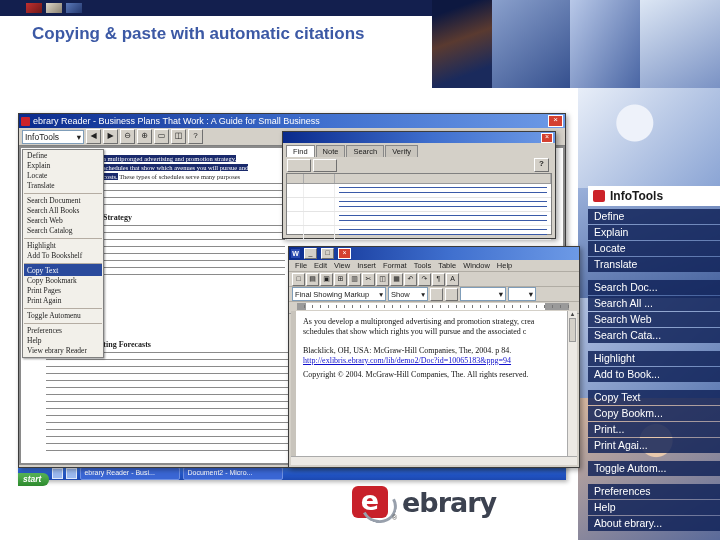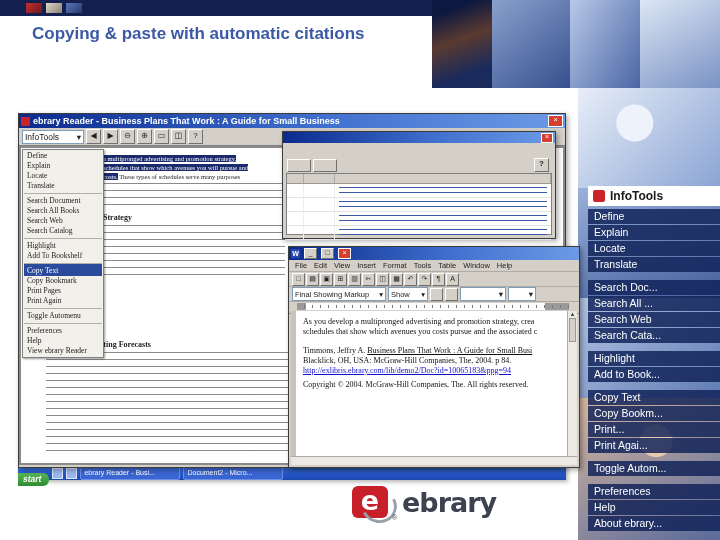--- a/index.html
+++ b/index.html
@@ -26,21 +26,21 @@
   .it-items{margin-top:3px;}
   .it-item{background:rgba(16,34,88,0.83);color:#fff;font-size:10.5px;line-height:13px;
            padding:1px 0 1px 6px;margin-bottom:1px;white-space:nowrap;overflow:hidden;}
   .it-item.gap{margin-top:8px;}
 
   
   .win{position:absolute;background:#d4d0c8;border:1px solid #3c3c3c;
        box-shadow:2px 2px 5px rgba(0,0,0,0.35);}
   .tbar{background:linear-gradient(90deg,#0a2a8c,#3f6fce 55%,#6d9ae6);color:#fff;
         display:flex;align-items:center;gap:3px;padding:0 2px;}
-  .tbar .ttl{flex:1;white-space:nowrap;overflow:hidden;font-weight:bold;}
+  .tbar .ttl{flex:1;white-space:nowrap;overflow:hidden;}
   .wbtn{background:#d44030;border:1px solid #fff;color:#fff;text-align:center;cursor:default;}
   .gbtn{background:#d4d0c8;border:1px solid #fff;border-right-color:#707070;border-bottom-color:#707070;
         color:#222;text-align:center;}
 
   
   .reader{left:18px;top:113px;width:546px;height:353px;z-index:3;}
   .reader .tbar{height:14px;font-size:9px;}
   .r-ico{width:9px;height:9px;background:#cc2229;border-radius:1px;}
   .reader .wbtn{width:13px;height:10px;font-size:8px;line-height:8px;}
   .r-toolbar{height:17px;display:flex;align-items:center;gap:2px;padding:0 3px;
@@ -313,20 +313,30 @@
 
       </div>
     </div>
   </div>
 
   <div class="win popup">
     <div class="tbar">
       <span class="ttl"></span>
       <span class="wbtn">×</span>
     </div>
+    <div class="p-tabs">
+
+        <span class="p-tab active">Find</span>
+
+        <span class="p-tab">Note</span>
+
+        <span class="p-tab">Search</span>
+
+        <span class="p-tab">Verify</span>
+      </div>
     <div class="p-btnrow">
       <span class="gbtn p-sbtn"></span>
       <span class="gbtn p-sbtn"></span>
     </div>
     <span class="gbtn p-help">?</span>
     <div class="p-table">
       <div class="p-head">
         <div style="width:16px;"></div>
         <div style="width:30px;"></div>
         <div style="flex:1;"></div>
@@ -434,23 +444,22 @@
           <span></span>
           <span>▾</span>
         </span>
     </div>
     <div class="w-ruler">
         <div class="track"></div>
       </div>
     <div class="w-vruler"></div>
     <div class="w-doc">
       <div class="w-line">As you develop a multipronged advertising and promotion strategy, crea</div>
-      <div class="w-line">schedules that show which avenues you costs pursue and the associated c</div>
+      <div class="w-line">schedules that show which rights you will pursue and the associated c</div>
       <div class="w-cite">
-        <div class="w-line"><span>Timmons, Jeffry A. </span><span class="w-underline">Business Plans That Work : A Guide for Small Busi</span></div>
         <div class="w-line">Blacklick, OH, USA: McGraw-Hill Companies, The, 2004. p 84.</div>
         <div class="w-line w-url">http://exlibris.ebrary.com/lib/demo2/Doc?id=10065183&amp;ppg=94</div>
       </div>
       <div class="w-line w-copy">Copyright © 2004. McGraw-Hill Companies, The. All rights reserved.</div>
     </div>
     <div class="w-scroll">
         <div>▲</div>
         <div class="thumb"></div>
       </div>
     <div class="w-hscroll"></div>

